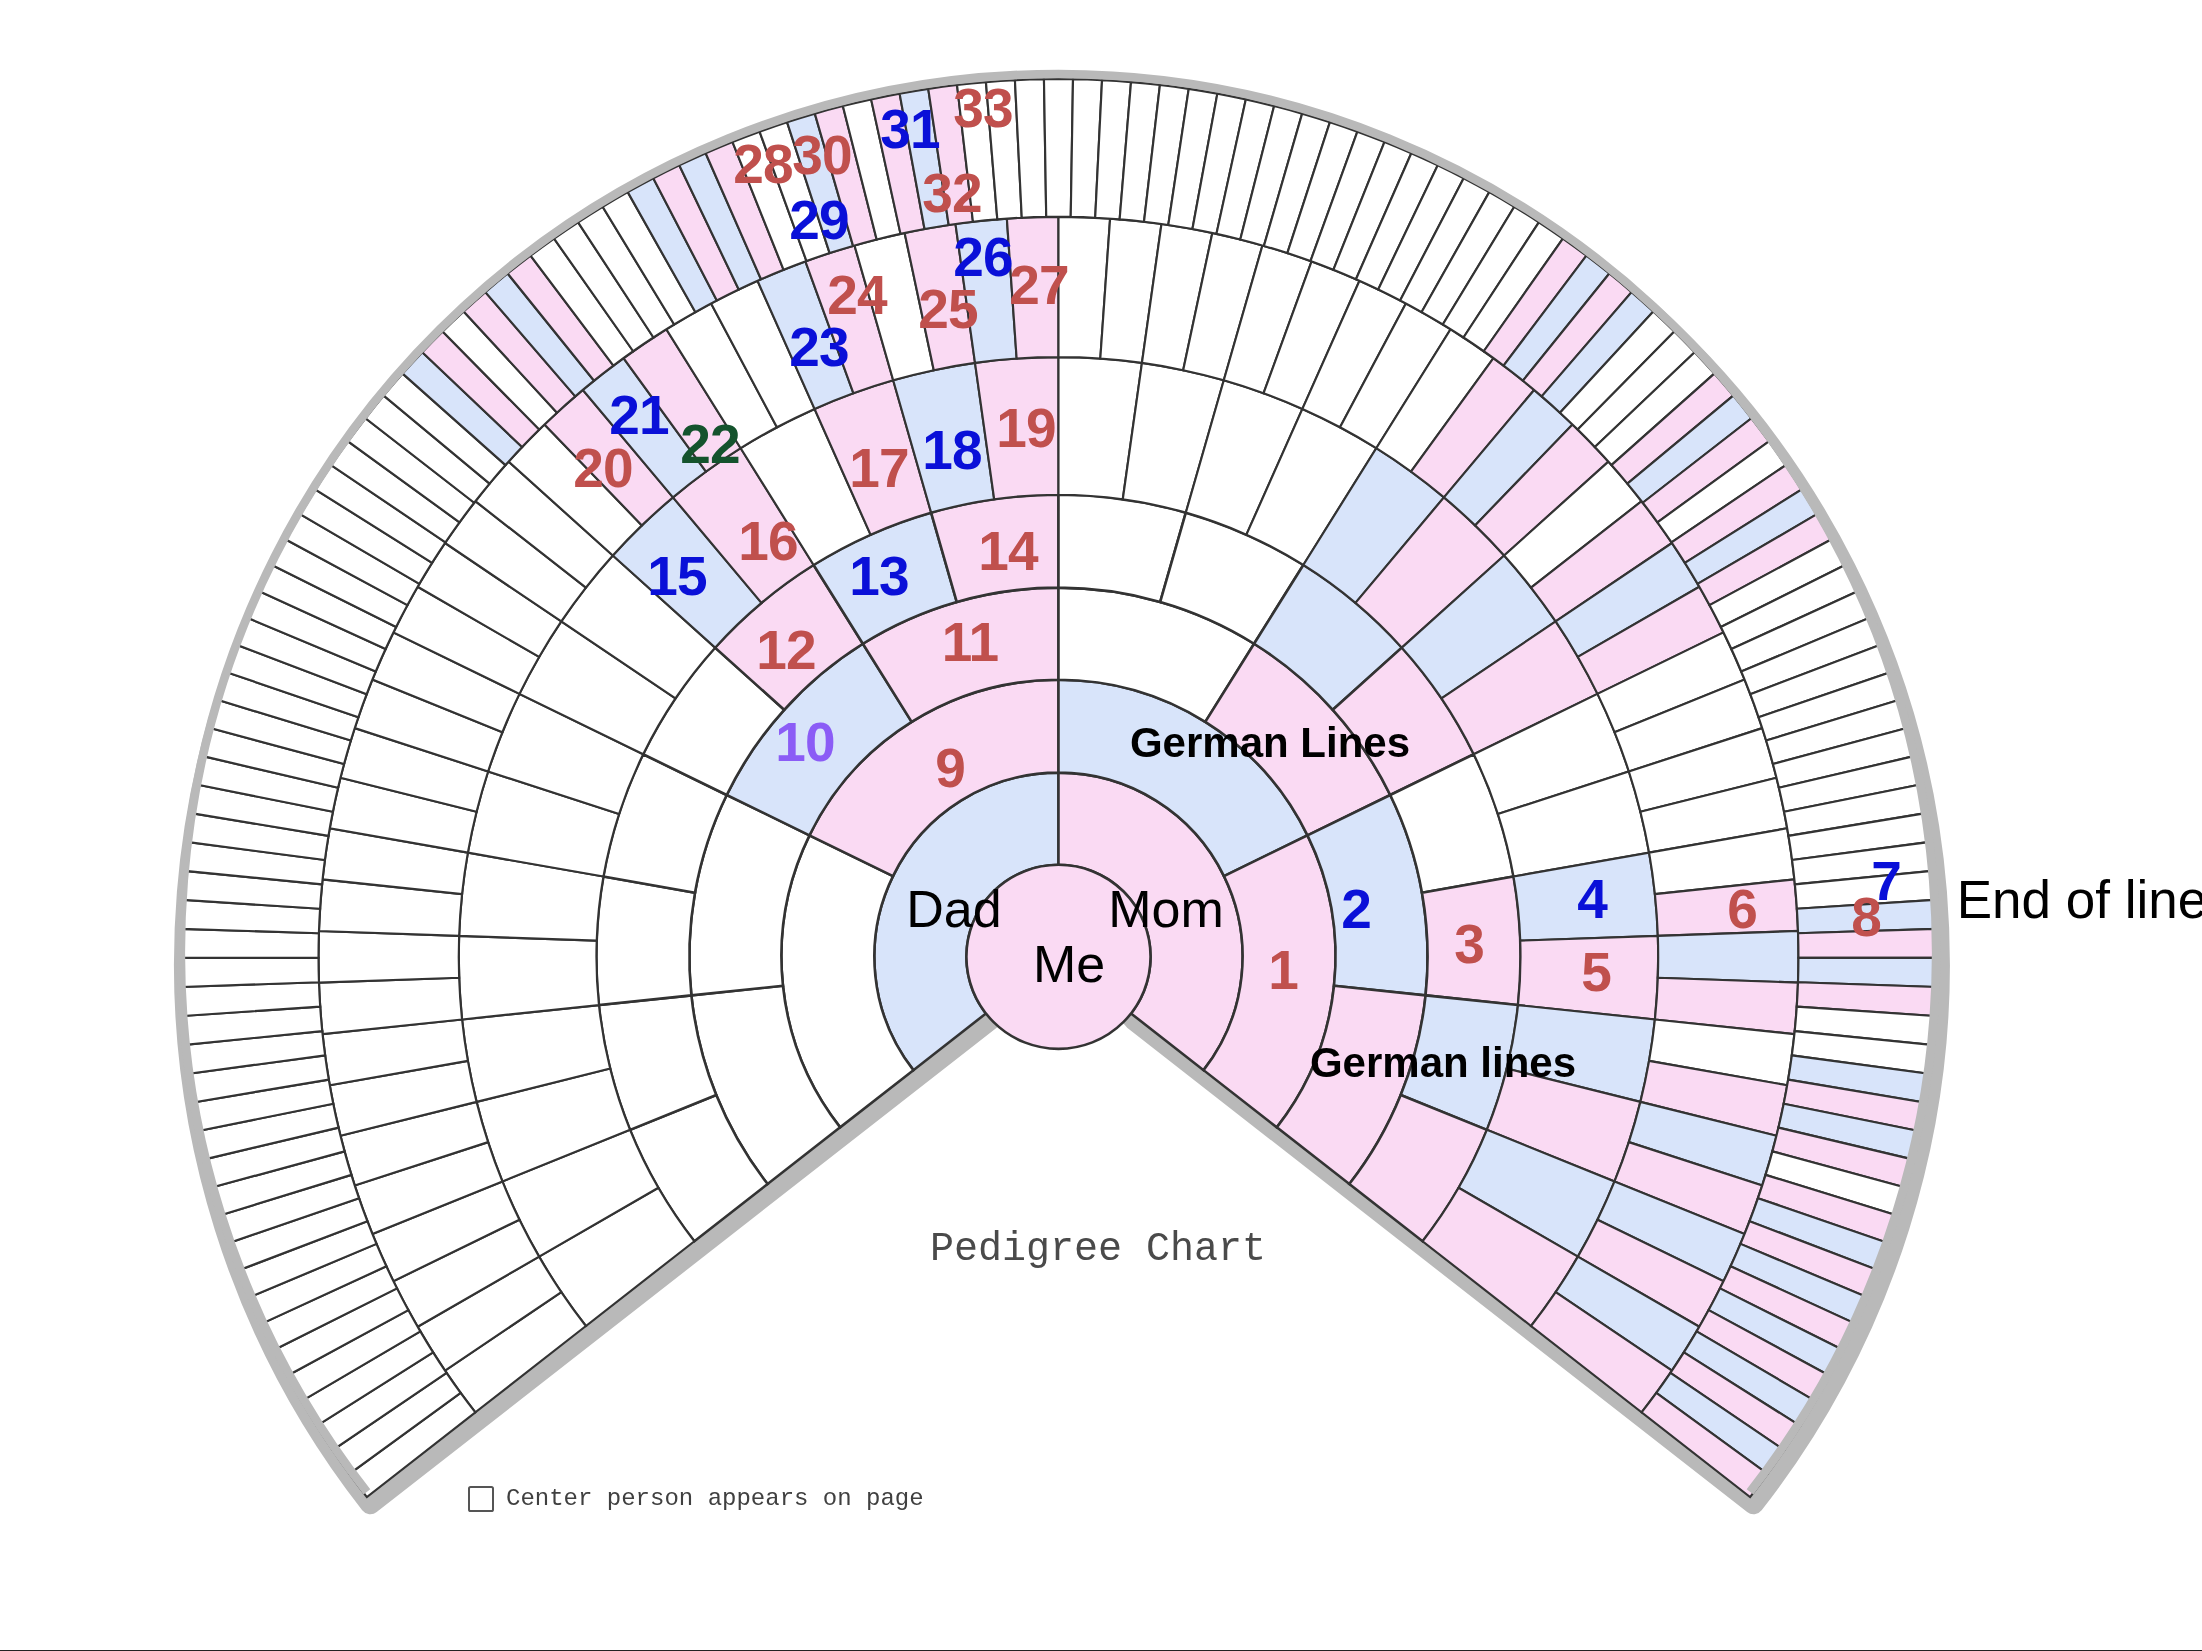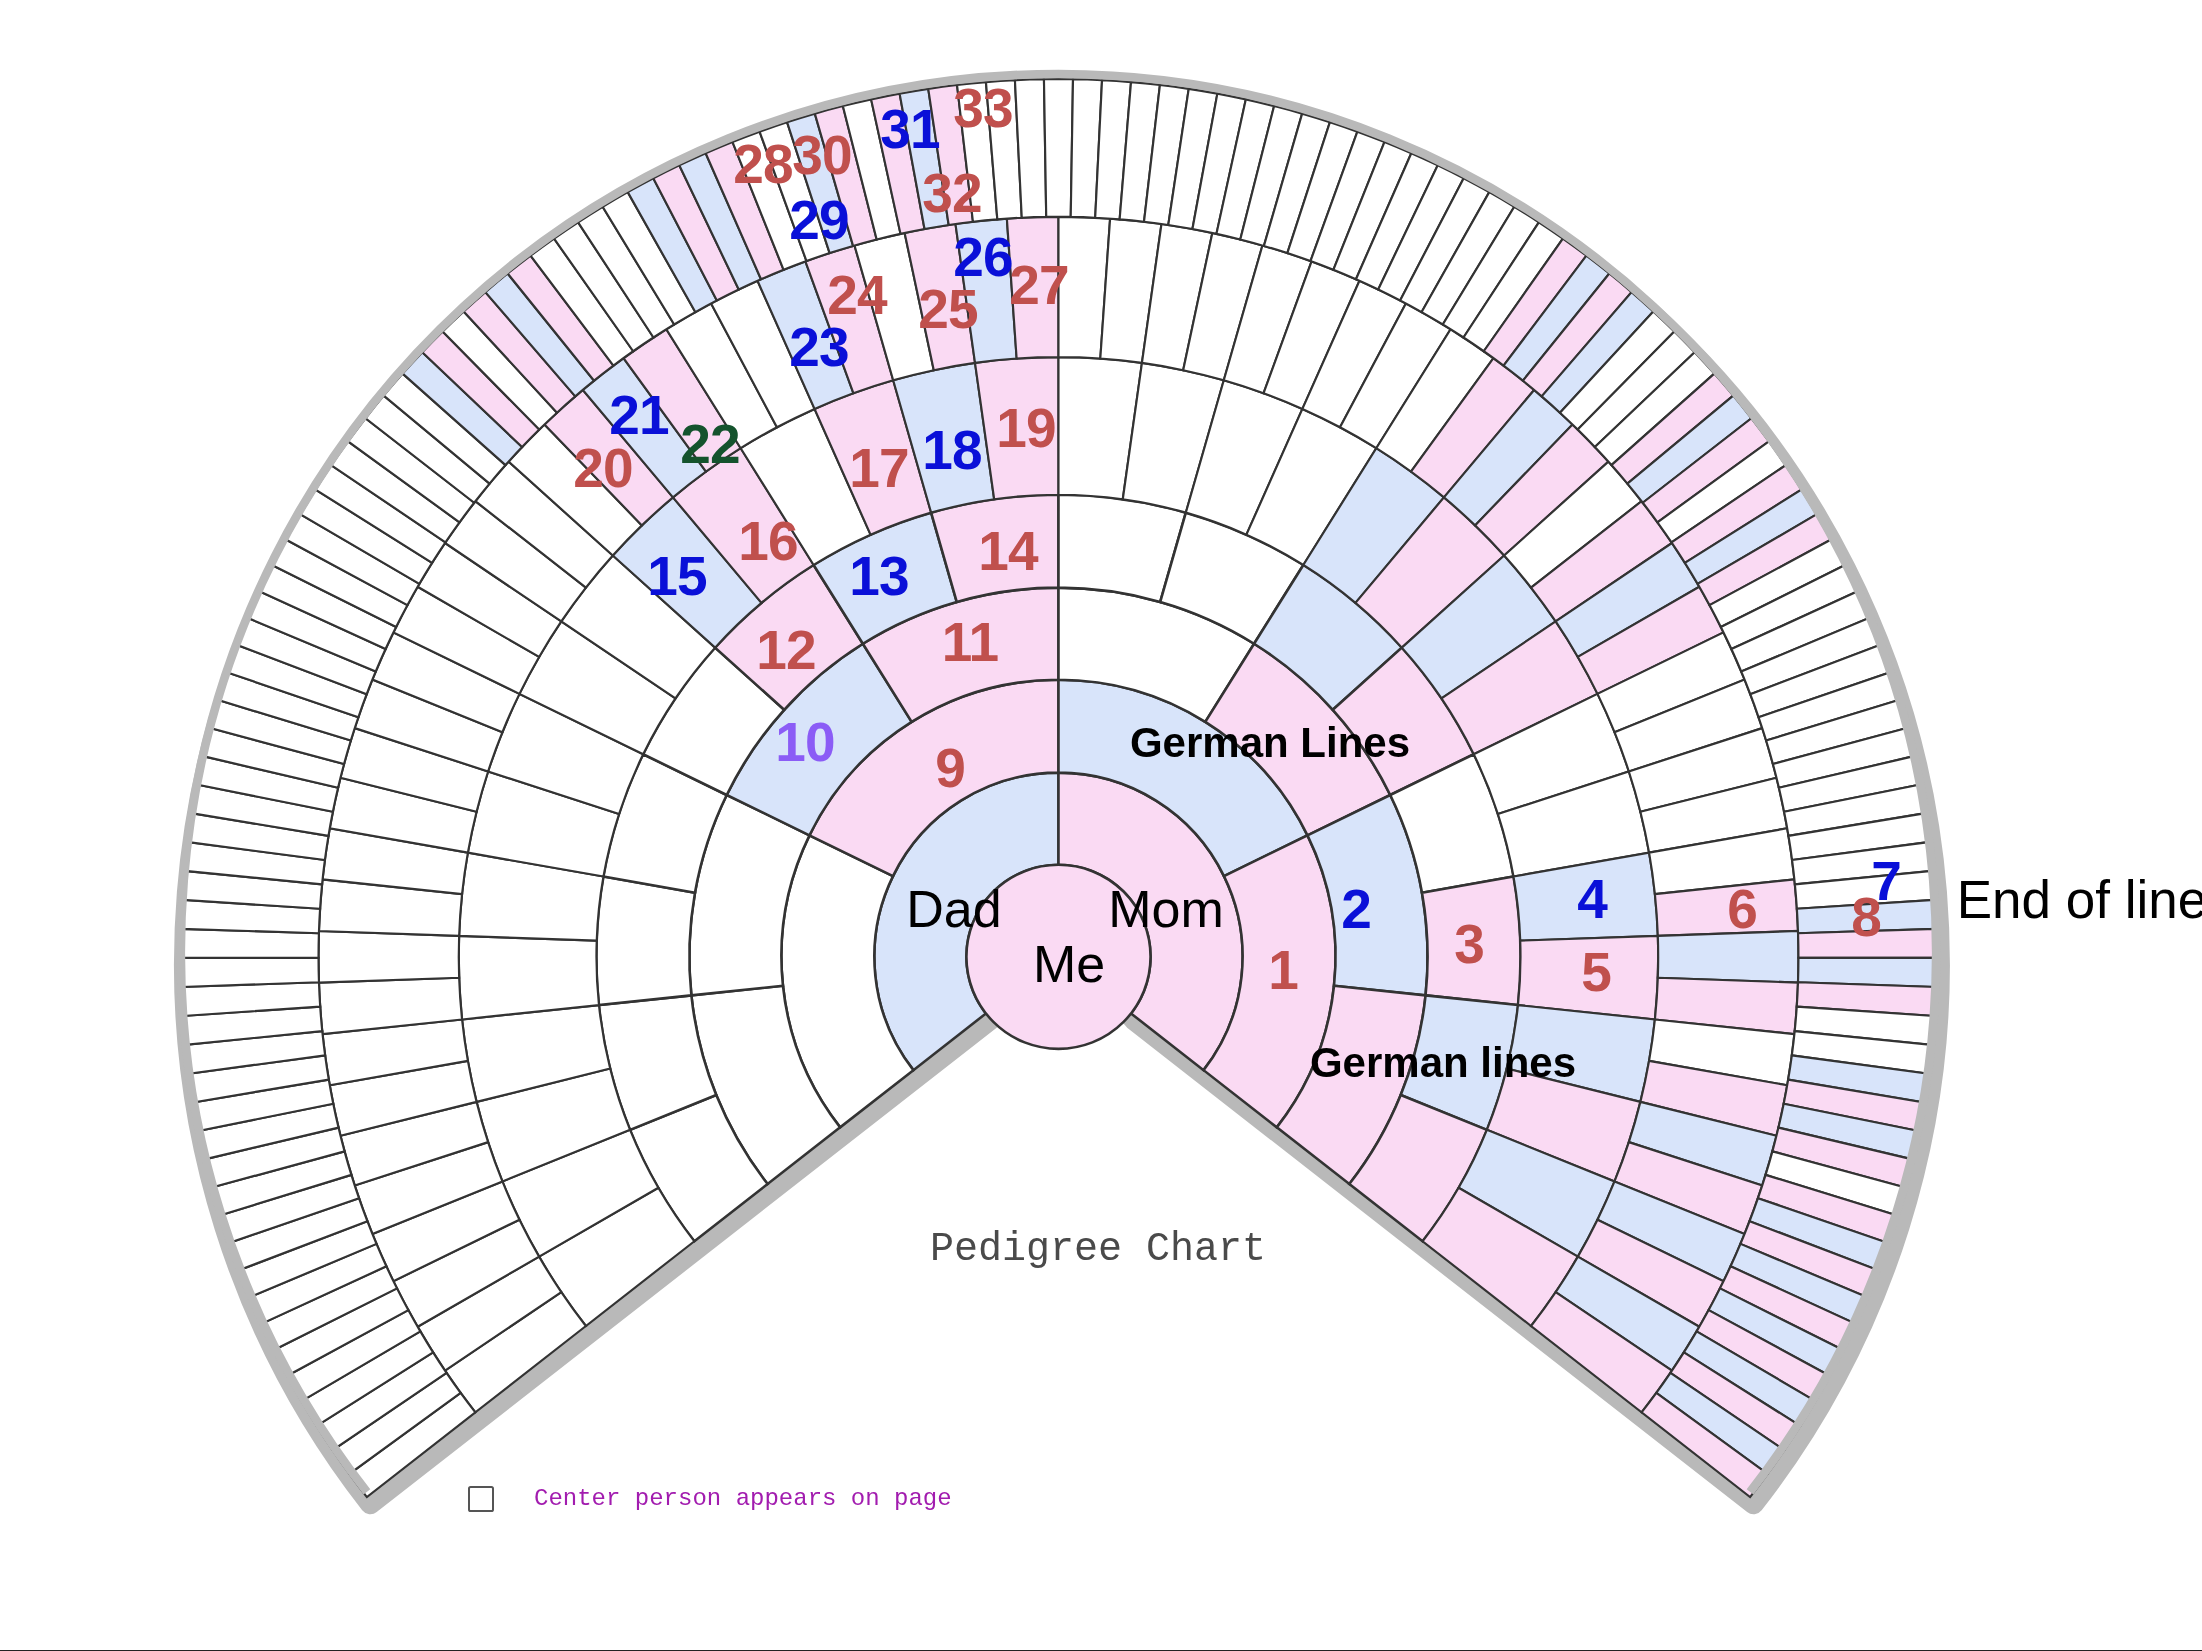--- a/index.html
+++ b/index.html
@@ -6,21 +6,21 @@
   #stage { position: relative; width: 2203px; height: 1652px; overflow: hidden; background: #ffffff; border-bottom: 2.6px solid #222; box-sizing: border-box; }
   #fan { position: absolute; left: 0; top: 0; }
   .lbl { position: absolute; white-space: nowrap; transform: translate(-50%, -50%); line-height: 1; }
   .num { font-family: "Liberation Sans", sans-serif; font-weight: bold; font-size: 55px; letter-spacing: -0.9px; }
   .person { font-family: "Liberation Sans", sans-serif; font-size: 52px; color: #000; }
   .note { font-family: "Liberation Sans", sans-serif; font-size: 53px; color: #000; }
   .lines { font-family: "Liberation Sans", sans-serif; font-weight: bold; font-size: 42px; color: #000; }
   .title { font-family: "Liberation Mono", monospace; font-size: 40px; color: #4a4a4a; }
   .chk-row { position: absolute; display: flex; align-items: center; gap: 12px; }
   .chk { width: 26px; height: 26px; border: 2.6px solid #555; border-radius: 2.6px; background: #fff; box-sizing: border-box; }
-  .chk-text { font-family: "Liberation Mono", monospace; font-size: 24px; color: #a21caf; margin-left: 28px; }
+  .chk-text { font-family: "Liberation Mono", monospace; font-size: 24px; color: #404040; }
 </style>
 </head>
 <body>
 
 <div id="stage">
   <svg id="fan" width="2203" height="1652" viewBox="0 0 2560 1920">
       <path d="M 1145.6828493640808 1177.8757778598454 L 426.22903132114357 1739.9747048321715 A 1020 1020 0 1 1 2033.7709686788564 1739.9747048321715 L 1314.3171506359192 1177.8757778598454 A 107 107 0 0 0 1145.6828493640808 1177.8757778598454 Z" fill="none" stroke="#b9b9b9" stroke-width="24" stroke-linejoin="round" transform="translate(4,8)"></path>
       <g>
         <path d="M 1145.6828493640808 1177.8757778598454 L 1061.3656987281615 1243.751555719691 A 214 214 0 0 1 1230 898 L 1230 1005 A 107 107 0 0 0 1145.6828493640808 1177.8757778598454 Z" fill="#d8e4fa" stroke="#333333" stroke-width="3"></path>
         <path d="M 1230 1005 L 1230 898 A 214 214 0 0 1 1398.6343012718385 1243.751555719691 L 1314.3171506359192 1177.8757778598454 A 107 107 0 0 0 1230 1005 Z" fill="#fadaf3" stroke="#333333" stroke-width="3"></path>

